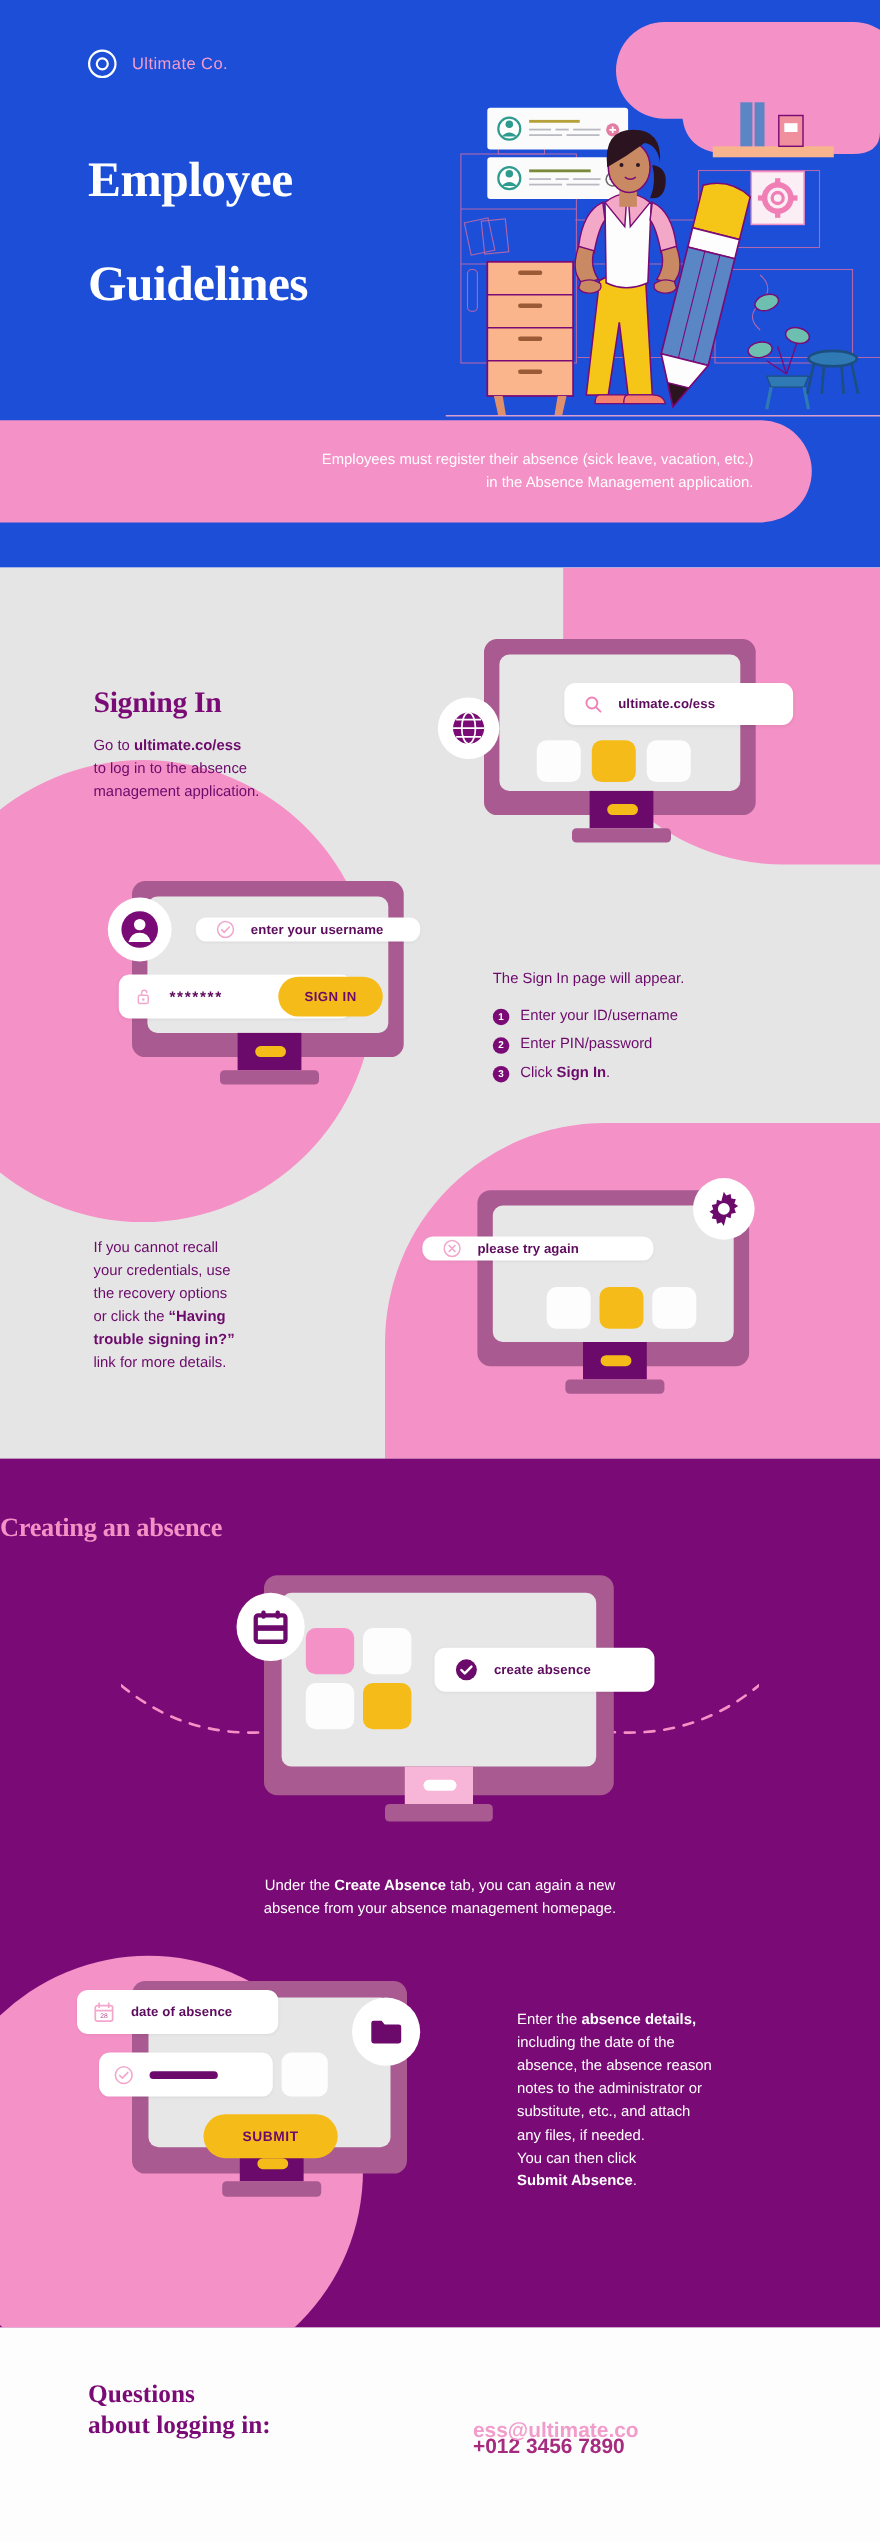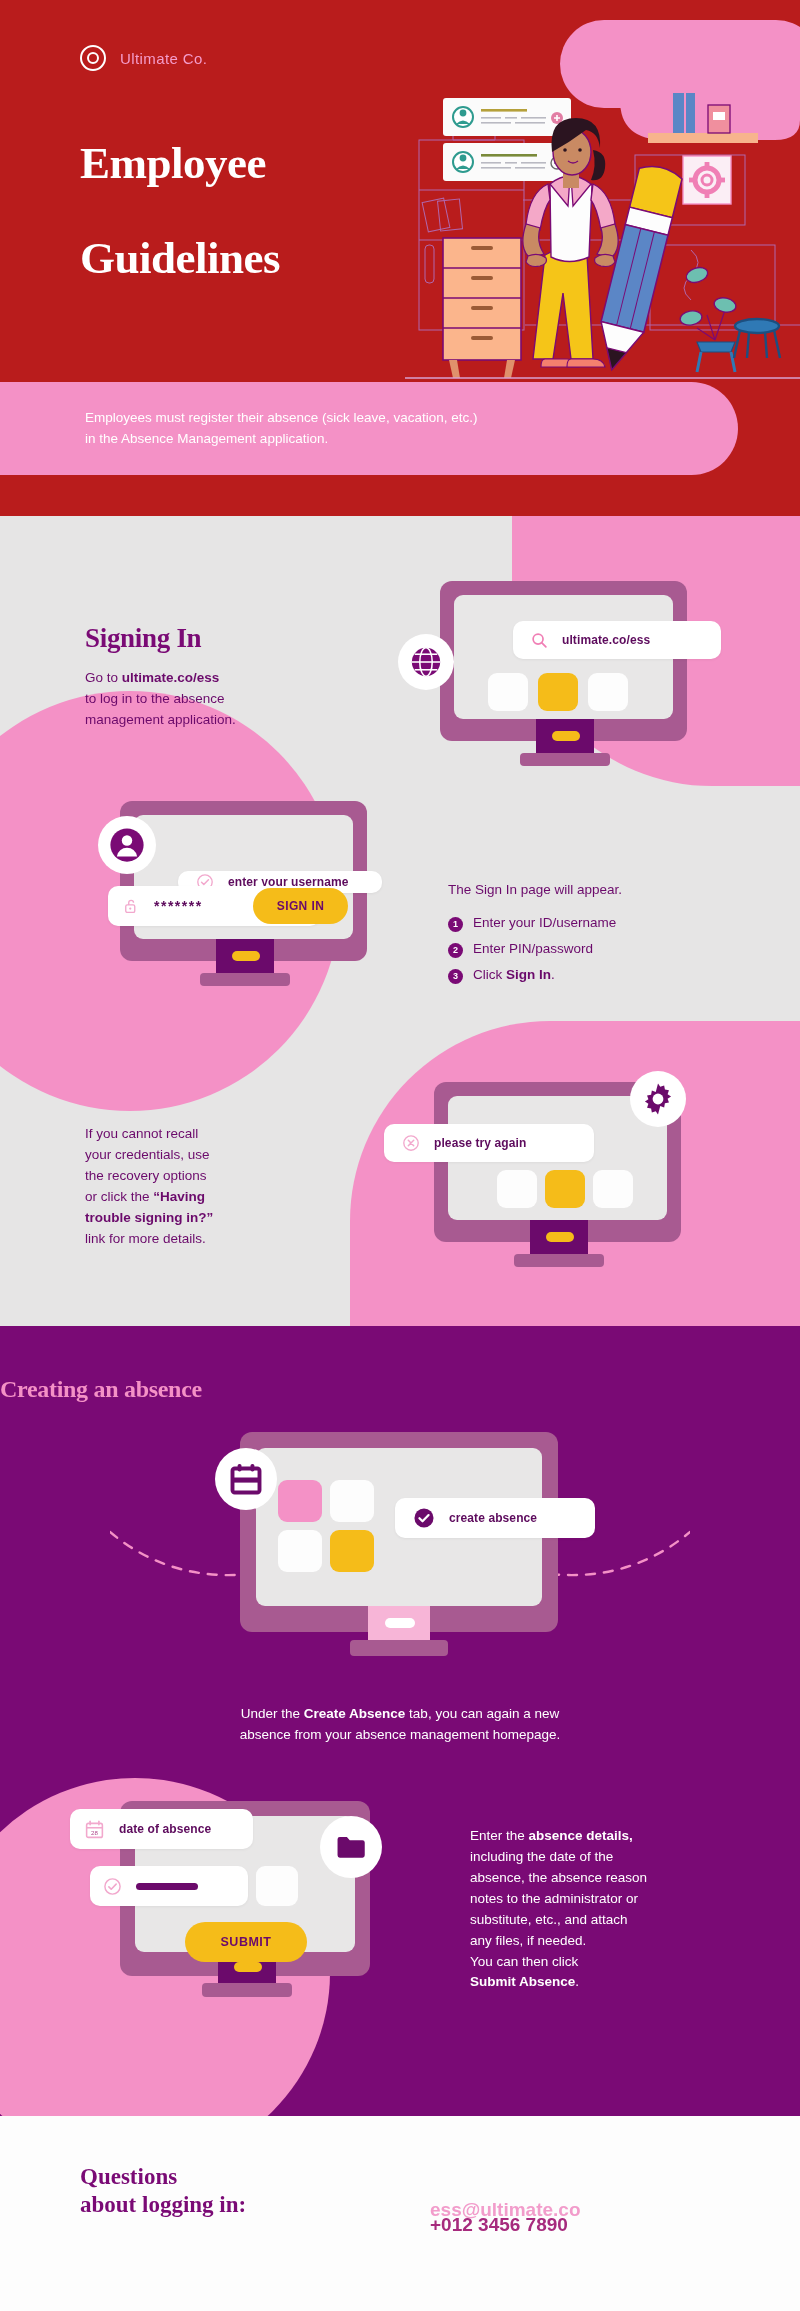--- a/index.html
+++ b/index.html
@@ -7,21 +7,21 @@
   html,body { background:#ffffff; }
   body {
     width:800px; height:2311px; position:relative; overflow:hidden;
     font-family:"Liberation Sans", sans-serif;
     color:#6b0a6b;
   }
   .serif { font-family:"Liberation Serif", serif; font-weight:bold; }
 
   
   .sec { position:absolute; left:0; width:800px; overflow:hidden; }
-  #hero      { top:0;    height:516px; background:#b91c1c; }
+  #hero      { top:0;    height:516px; background:#1d4ed8; }
   #signin    { top:516px;height:810px; background:#e6e5e5; }
   #creating  { top:1326px;height:790px;background:#7a0a75; }
   #footer    { top:2116px;height:195px;background:#fdfdfd; }
 
   
   .logo-row { position:absolute; left:80px; top:45px; display:flex; align-items:center; gap:14px; }
   .logo-mark { width:26px; height:26px; border:2.5px solid #ffffff; border-radius:50%;
                display:flex; align-items:center; justify-content:center; }
   .logo-mark i { width:12px; height:12px; border:2.5px solid #ffffff; border-radius:50%; display:block; }
   .logo-text { color:#f49ccb; font-size:15px; letter-spacing:.4px; }
@@ -30,21 +30,21 @@
                 color:#fff; font-size:45px; line-height:1.06; letter-spacing:-0.5px; }
 
   
   .hero-blob { position:absolute; right:-20px; top:20px; width:260px; height:88px;
                background:#f491c6; border-radius:60px 60px 60px 60px; }
 
   
   .hero-banner { position:absolute; left:0; top:382px; width:738px; height:93px;
                  background:#f491c6; border-radius:0 50px 50px 0; }
   .hero-banner p { position:absolute; left:85px; top:26px; width:600px;
-                   color:#ffffff; font-size:13.5px; line-height:1.55; }
+                   color:#ffffff; font-size:13.5px; line-height:1.55;text-align:right; }
 
   
   .hero-art { position:absolute; left:405px; top:60px; width:395px; height:330px; }
 
   
   .mon { position:absolute; }
   .mon .bezel { position:absolute; inset:0; border-radius:12px; }
   .mon .screen { position:absolute; border-radius:9px; }
   .mon .neck { position:absolute; }
   .mon .neckdot { position:absolute; border-radius:10px; }
@@ -315,21 +315,21 @@
     <div class="neckdot" style="left:112px;top:150px;width:28px;height:10px;background:#f5bc19;"></div>
     <div class="base" style="left:80px;top:172px;width:90px;height:13px;background:#a85a91;"></div>
   </div>
   <div class="badge" style="left:98px;top:300px;width:58px;height:58px;">
     <svg width="38" height="38" viewBox="0 0 24 24">
       <circle cx="12" cy="12" r="10.5" fill="#7a0a75"></circle>
       <circle cx="12" cy="9.2" r="3.3" fill="#ffffff"></circle>
       <path d="M5.6 19.2 q1.4 -5.4 6.4 -5.4 q5 0 6.4 5.4 Z" fill="#ffffff"></path>
     </svg>
   </div>
-  <div class="chip" style="left:178px;top:318px;width:204px;height:22px;margin-top:37px;">
+  <div class="chip" style="left:178px;top:318px;width:204px;height:22px;">
     <svg width="18" height="18" viewBox="0 0 24 24">
       <circle cx="12" cy="12" r="9.6" fill="none" stroke="#f2a8cd" stroke-width="1.8"></circle>
       <path d="M7.4 12.4 l3 3 l6.2 -6.4" fill="none" stroke="#f2a8cd" stroke-width="2" stroke-linecap="round" stroke-linejoin="round"></path>
     </svg>
     <span class="label">enter your username</span>
   </div>
   <div class="chip" style="left:108px;top:370px;width:212px;height:40px;padding:0 14px;">
     <svg width="18" height="18" viewBox="0 0 24 24">
       <rect x="5" y="10.5" width="12" height="10" rx="2" fill="none" stroke="#f2a8cd" stroke-width="1.8"></rect>
       <path d="M9 10.5 V7.6 q0 -3.2 3.2 -3.2 q3.2 0 3.2 3.2" fill="none" stroke="#f2a8cd" stroke-width="1.8"></path>
@@ -373,21 +373,21 @@
   <div class="mon" style="left:434px;top:566px;width:247px;height:160px;">
     <div class="bezel" style="background:#a85a91;"></div>
     <div class="screen" style="left:14px;top:14px;right:14px;bottom:22px;background:#e8e7e7;"></div>
     <div class="tile" style="left:63px;top:88px;width:40px;height:38px;background:#fdfdfd;"></div>
     <div class="tile" style="left:111px;top:88px;width:40px;height:38px;background:#f5bc19;"></div>
     <div class="tile" style="left:159px;top:88px;width:40px;height:38px;background:#fdfdfd;"></div>
     <div class="neck" style="left:96px;top:138px;width:58px;height:34px;background:#6b0a6b;"></div>
     <div class="neckdot" style="left:112px;top:150px;width:28px;height:10px;background:#f5bc19;"></div>
     <div class="base" style="left:80px;top:172px;width:90px;height:13px;background:#a85a91;"></div>
   </div>
-  <div class="chip" style="left:384px;top:608px;width:210px;height:38px;">
+  <div class="chip" style="left:384px;top:608px;width:210px;height:22px;">
     <svg width="18" height="18" viewBox="0 0 24 24">
       <circle cx="12" cy="12" r="9.6" fill="none" stroke="#f2a8cd" stroke-width="1.8"></circle>
       <path d="M8.4 8.4 L15.6 15.6 M15.6 8.4 L8.4 15.6" stroke="#f2a8cd" stroke-width="2" stroke-linecap="round"></path>
     </svg>
     <span class="label">please try again</span>
   </div>
   <div class="badge" style="left:630px;top:555px;width:56px;height:56px;">
     <svg width="36" height="36" viewBox="0 0 24 24">
       <path fill="#6b0a6b" d="M12 1.6l1.5 2.3 2.6-.9 .5 2.7 2.7 .5-.9 2.6 2.3 1.5-2.3 1.5 .9 2.6-2.7 .5-.5 2.7-2.6-.9L12 22.4l-1.5-2.3-2.6 .9-.5-2.7-2.7-.5 .9-2.6L3.3 13.7l2.3-1.5-.9-2.6 2.7-.5 .5-2.7 2.6 .9z"></path>
       <circle cx="12" cy="12" r="3.6" fill="#ffffff"></circle>

